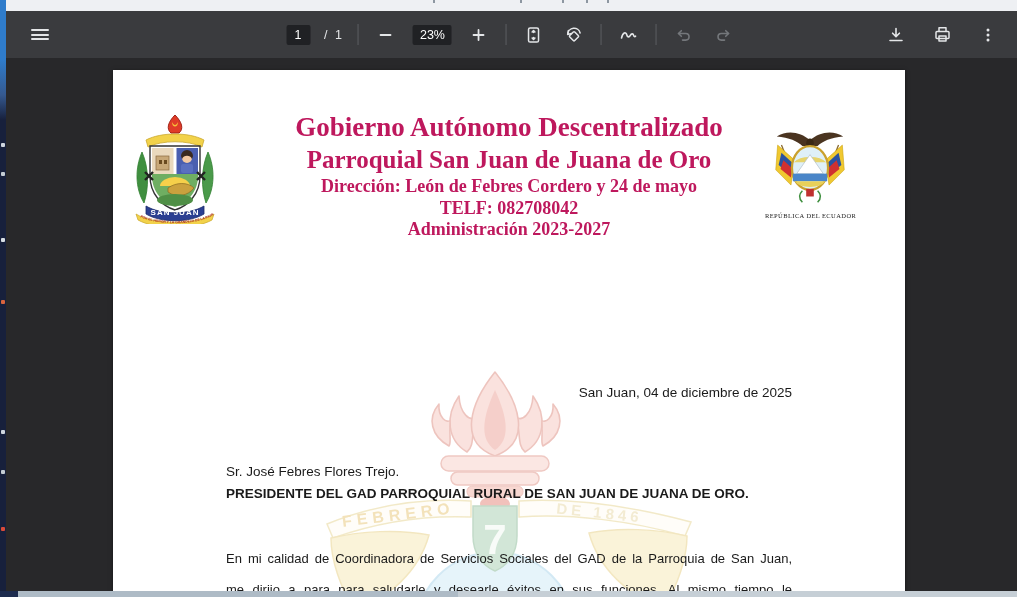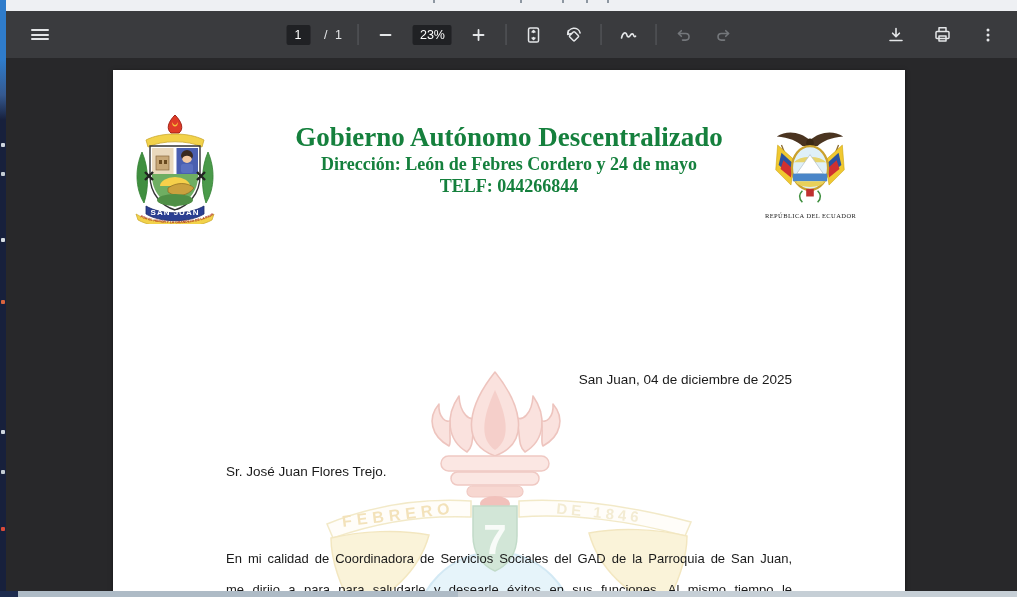--- a/index.html
+++ b/index.html
@@ -30,35 +30,35 @@
   .page-sep { font-size:12.5px; color:#e4e6e8; letter-spacing:2px; }
   .tb-divider { width:1px; height:21px; background:#5c5f62; }
   .disabled { color:#74777b; }
 
   
   .viewer { position:absolute; left:6px; top:58px; right:0; bottom:6px; background:#28282a; overflow:hidden; z-index:10; }
   .page { position:absolute; left:107px; top:12px; width:792px; height:560px; background:#ffffff;
     overflow:hidden; box-shadow:0 1px 4px rgba(0,0,0,.5); }
 
   
-  .doc-header { position:absolute; left:86px; top:51px; width:620px; text-align:center;
-    font-family:"Liberation Serif", serif; font-weight:bold; color:#15803d; z-index:2; }
+  .doc-header { position:absolute; left:86px; top:41px; width:620px; text-align:center;
+    font-family:"Liberation Serif", serif; font-weight:bold; color:#be185d; z-index:2; }
   .dh1 { font-size:27px; line-height:33px; }
   .dh2 { font-size:25px; line-height:32px; }
   .dh3 { font-size:18px; line-height:21.5px; }
 
   .logo { position:absolute; z-index:2; }
   .logo-left  { left:15px;  top:42px; width:94px;  height:112px; }
   .logo-right { left:652px; top:58px; width:90px; text-align:center; }
   .logo-right .caption { font-family:"Liberation Serif", serif; font-size:6.5px; color:#222;
     letter-spacing:.4px; margin-top:2px; white-space:nowrap; }
 
   .memo-title { position:absolute; left:0; top:236px; width:100%; text-align:center;
     font-size:14px; font-weight:bold; color:#1a1a1a; z-index:2; }
-  .date-line { position:absolute; right:113px; top:302px; font-size:13.5px; color:#1a1a1a; z-index:2; }
+  .date-line { position:absolute; right:113px; top:315px; font-size:13.5px; color:#1a1a1a; z-index:2; }
 
   .recipient { position:absolute; left:113px; top:391px; width:600px; font-size:13.5px;
     color:#1a1a1a; line-height:21.5px; z-index:2; }
   .bold { font-weight:bold; }
 
   .body-par { position:absolute; left:113px; top:469px; width:566px; font-size:13px;
     color:#1a1a1a; z-index:2; }
   .body-line { height:22px; line-height:22px; text-align:justify; text-align-last:justify; white-space:nowrap;margin-top:9px; }
 
   .watermark { position:absolute; left:186px; top:300px; width:420px; height:260px; opacity:.5; z-index:1; }
@@ -265,28 +265,31 @@
           <rect x="26" y="48" width="36" height="8" fill="#4a86c8"></rect>
           <path d="M28,56 a17,9 0 0 0 32,0 Z" fill="#e8d05a"></path>
           <path d="M40,64 h8 v8 h-8 z" fill="#c03030"></path>
           <path d="M36,66 C32,70 32,74 36,78 M52,66 C56,70 56,74 52,78" stroke="#3f8f3f" stroke-width="1.6" fill="none"></path>
         </svg>
         <div class="caption">REPÚBLICA DEL ECUADOR</div>
       </div>
 
       <div class="doc-header">
         <div class="dh1">Gobierno Autónomo Descentralizado</div>
+        <div class="dh2">Parroquial San Juan de Juana de Oro</div>
         <div class="dh3">Dirección: León de Febres Cordero y 24 de mayo</div>
-        <div class="dh3">TELF: 044266844</div>
+        <div class="dh3">TELF: 082708042</div>
+        <div class="dh3">Administración 2023-2027</div>
       </div>
 
       <div class="date-line">San Juan, 04 de diciembre de 2025</div>
 
       <div class="recipient">
-        <div>Sr. José Juan Flores Trejo.</div>
+        <div>Sr. José Febres Flores Trejo.</div>
+        <div class="bold">PRESIDENTE DEL GAD PARROQUIAL RURAL DE SAN JUAN DE JUANA DE ORO.</div>
       </div>
 
       <div class="body-par">
         <div class="body-line">En mi calidad de Coordinadora de Servicios Sociales del GAD de la Parroquia de San Juan,</div>
         <div class="body-line">me dirijo a para para saludarle y desearle éxitos en sus funciones. Al mismo tiempo le</div>
         <div class="body-line">
           <span>realizo la entrega del </span><span class="bold">INFORME DE NECESIDAD DE CONTRATAR ORGANIZADOR DE</span>
         </div>
       </div>
 

